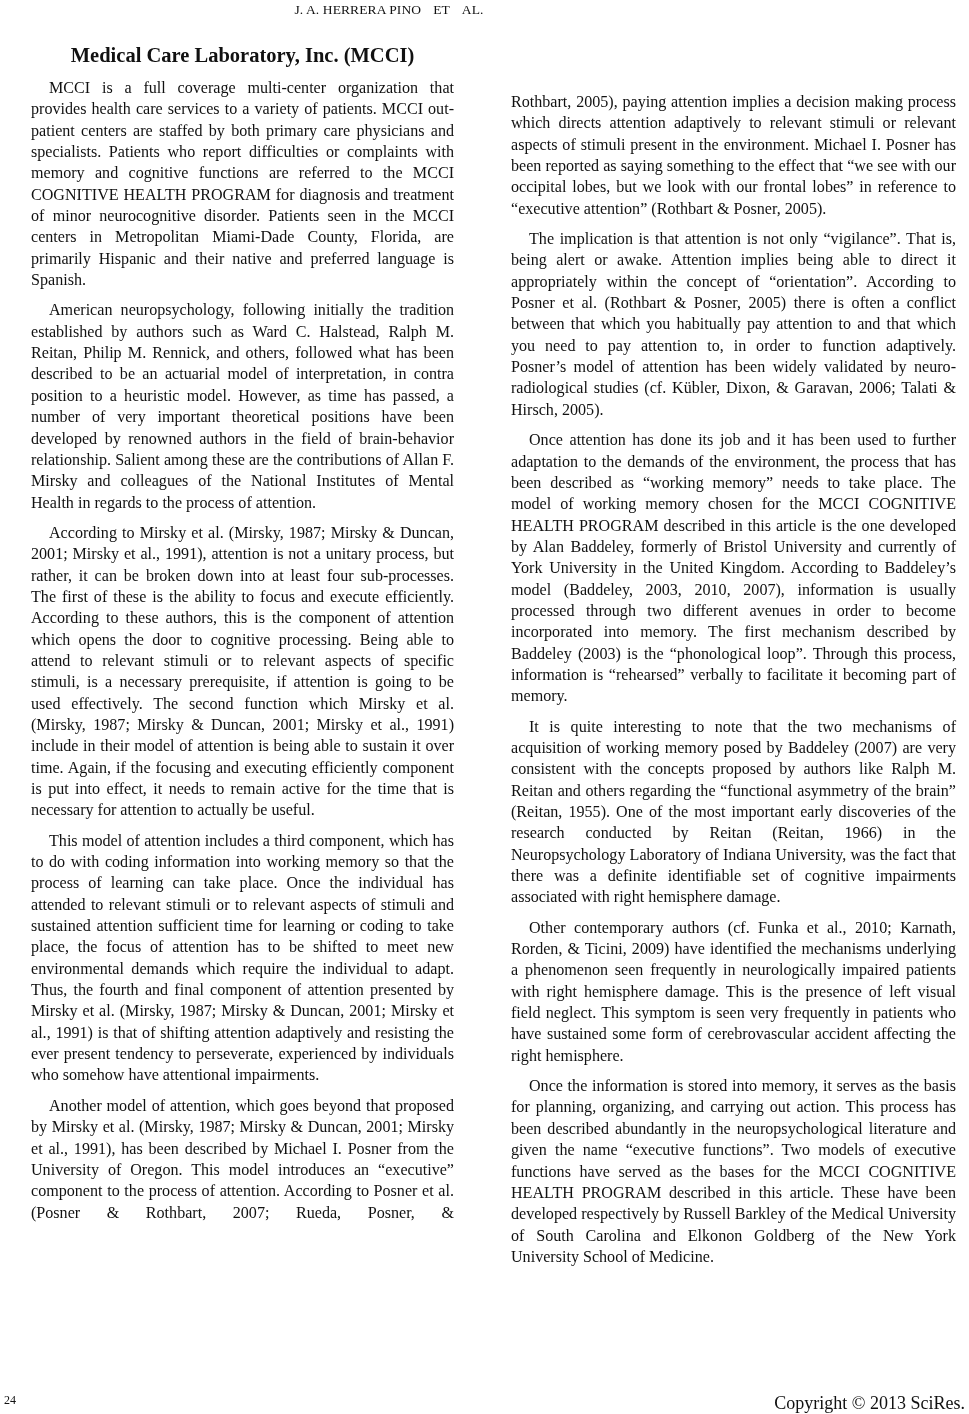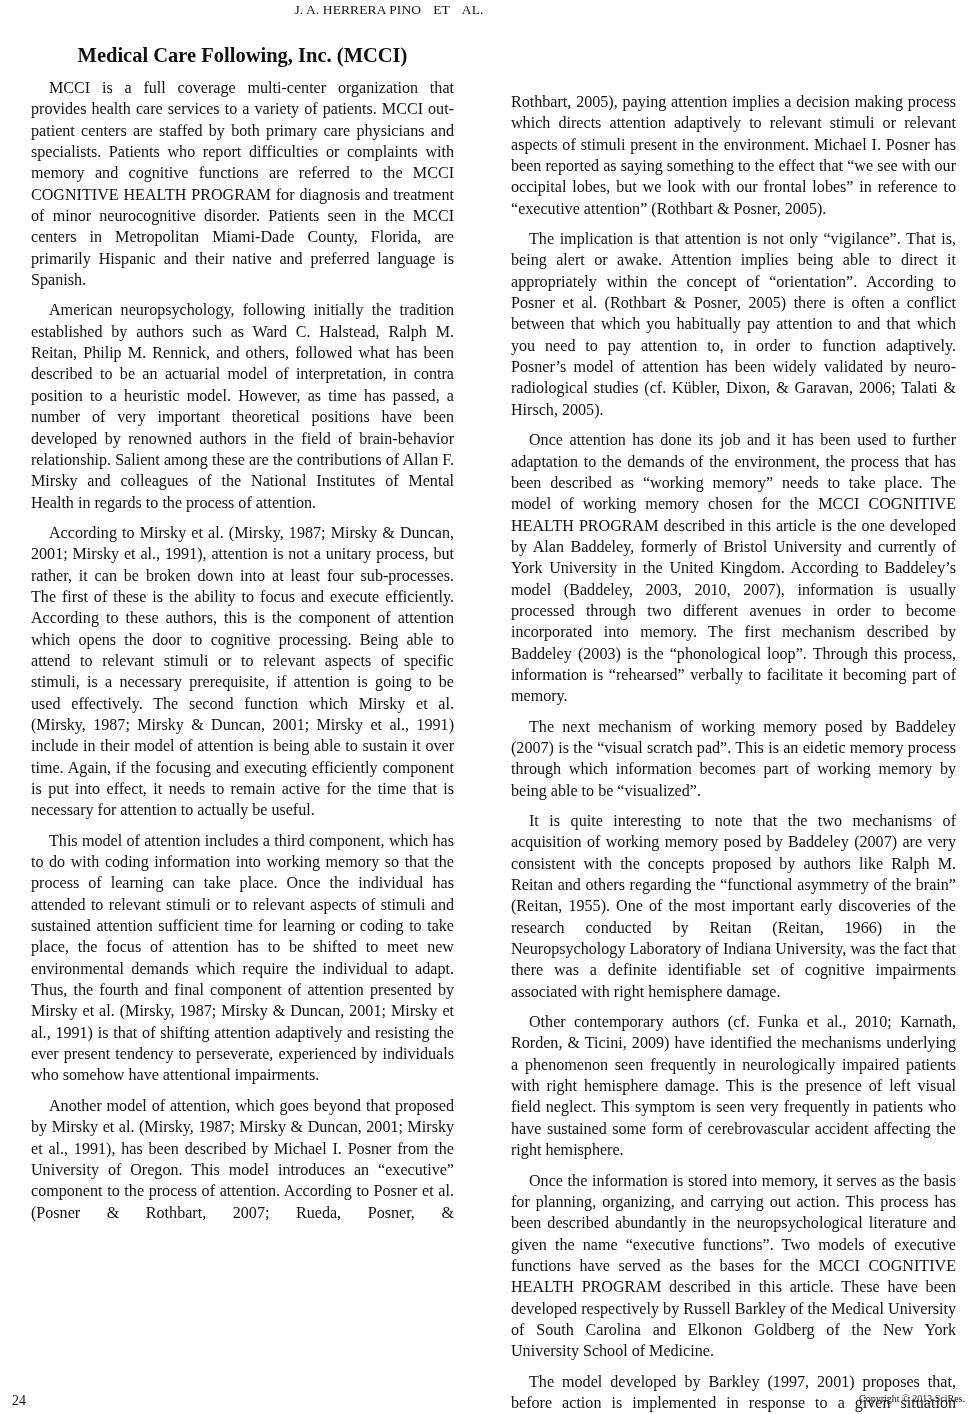--- a/index.html
+++ b/index.html
@@ -20,44 +20,42 @@
   }
   .col-left { left: 22px; width: 441px; top: 40px; }
   .col-right { left: 502px; width: 463px; top: 82px; }
   .col p { margin: 9px; text-indent: 18px; }
   .col h2 {
     margin: 0; text-align: center; font-weight: bold;
     font-size: 20.5px; line-height: 26px;
   }
   .h-first { margin-top: 2px !important; margin-bottom: 9px !important; }
   .h-second { margin-top: 21px !important; margin-bottom: 8px !important; }
-  .footer-left { position: absolute; left: 12px; top: 1393px; font-size: 14px; text-align: right; }
-  .footer-right { position: absolute; right: 4px; top: 1393px; font-size: 10px; }
+  .footer-left { position: absolute; left: 4px; top: 1393px; font-size: 12px; text-align: right; }
+  .footer-right { position: absolute; right: 4px; top: 1393px; font-size: 18px; }
 </style>
 </head>
 <body>
 
 <div class="running-head">
   <span>J. A. HERRERA PINO</span><span>ET</span><span>AL.</span>
 </div>
 
 <div class="col col-left">
-  <h2 class="h-first">Medical Care Following, Inc. (MCCI)</h2>
+  <h2 class="h-first">Medical Care Laboratory, Inc. (MCCI)</h2>
   <p>MCCI is a full coverage multi-center organization that provides health care services to a variety of patients. MCCI out-patient centers are staffed by both primary care physicians and specialists. Patients who report difficulties or complaints with memory and cognitive functions are referred to the MCCI COGNITIVE HEALTH PROGRAM for diagnosis and treatment of minor neurocognitive disorder. Patients seen in the MCCI centers in Metropolitan Miami-Dade County, Florida, are primarily Hispanic and their native and preferred language is Spanish.</p>
   <p>American neuropsychology, following initially the tradition established by authors such as Ward C. Halstead, Ralph M. Reitan, Philip M. Rennick, and others, followed what has been described to be an actuarial model of interpretation, in contra position to a heuristic model. However, as time has passed, a number of very important theoretical positions have been developed by renowned authors in the field of brain-behavior relationship. Salient among these are the contributions of Allan F. Mirsky and colleagues of the National Institutes of Mental Health in regards to the process of attention.</p>
   <p>According to Mirsky et al. (Mirsky, 1987; Mirsky &amp; Duncan, 2001; Mirsky et al., 1991), attention is not a unitary process, but rather, it can be broken down into at least four sub-processes. The first of these is the ability to focus and execute efficiently. According to these authors, this is the component of attention which opens the door to cognitive processing. Being able to attend to relevant stimuli or to relevant aspects of specific stimuli, is a necessary prerequisite, if attention is going to be used effectively. The second function which Mirsky et al. (Mirsky, 1987; Mirsky &amp; Duncan, 2001; Mirsky et al., 1991) include in their model of attention is being able to sustain it over time. Again, if the focusing and executing efficiently component is put into effect, it needs to remain active for the time that is necessary for attention to actually be useful.</p>
   <p>This model of attention includes a third component, which has to do with coding information into working memory so that the process of learning can take place. Once the individual has attended to relevant stimuli or to relevant aspects of stimuli and sustained attention sufficient time for learning or coding to take place, the focus of attention has to be shifted to meet new environmental demands which require the individual to adapt. Thus, the fourth and final component of attention presented by Mirsky et al. (Mirsky, 1987; Mirsky &amp; Duncan, 2001; Mirsky et al., 1991) is that of shifting attention adaptively and resisting the ever present tendency to perseverate, experienced by individuals who somehow have attentional impairments.</p>
   <p style="text-align-last: justify;">Another model of attention, which goes beyond that proposed by Mirsky et al. (Mirsky, 1987; Mirsky &amp; Duncan, 2001; Mirsky et al., 1991), has been described by Michael I. Posner from the University of Oregon. This model introduces an “executive” component to the process of attention. According to Posner et al. (Posner &amp; Rothbart, 2007; Rueda, Posner, &amp;</p>
 </div>
 
 <div class="col col-right">
   <p style="text-indent:0;">Rothbart, 2005), paying attention implies a decision making process which directs attention adaptively to relevant stimuli or relevant aspects of stimuli present in the environment. Michael I. Posner has been reported as saying something to the effect that “we see with our occipital lobes, but we look with our frontal lobes” in reference to “executive attention” (Rothbart &amp; Posner, 2005).</p>
   <p>The implication is that attention is not only “vigilance”. That is, being alert or awake. Attention implies being able to direct it appropriately within the concept of “orientation”. According to Posner et al. (Rothbart &amp; Posner, 2005) there is often a conflict between that which you habitually pay attention to and that which you need to pay attention to, in order to function adaptively. Posner’s model of attention has been widely validated by neuro-radiological studies (cf. Kübler, Dixon, &amp; Garavan, 2006; Talati &amp; Hirsch, 2005).</p>
   <p>Once attention has done its job and it has been used to further adaptation to the demands of the environment, the process that has been described as “working memory” needs to take place. The model of working memory chosen for the MCCI COGNITIVE HEALTH PROGRAM described in this article is the one developed by Alan Baddeley, formerly of Bristol University and currently of York University in the United Kingdom. According to Baddeley’s model (Baddeley, 2003, 2010, 2007), information is usually processed through two different avenues in order to become incorporated into memory. The first mechanism described by Baddeley (2003) is the “phonological loop”. Through this process, information is “rehearsed” verbally to facilitate it becoming part of memory.</p>
-  <p>The next mechanism of working memory posed by Baddeley (2007) is the “visual scratch pad”. This is an eidetic memory process through which information becomes part of working memory by being able to be “visualized”.</p>
   <p>It is quite interesting to note that the two mechanisms of acquisition of working memory posed by Baddeley (2007) are very consistent with the concepts proposed by authors like Ralph M. Reitan and others regarding the “functional asymmetry of the brain” (Reitan, 1955). One of the most important early discoveries of the research conducted by Reitan (Reitan, 1966) in the Neuropsychology Laboratory of Indiana University, was the fact that there was a definite identifiable set of cognitive impairments associated with right hemisphere damage.</p>
   <p>Other contemporary authors (cf. Funka et al., 2010; Karnath, Rorden, &amp; Ticini, 2009) have identified the mechanisms underlying a phenomenon seen frequently in neurologically impaired patients with right hemisphere damage. This is the presence of left visual field neglect. This symptom is seen very frequently in patients who have sustained some form of cerebrovascular accident affecting the right hemisphere.</p>
   <p>Once the information is stored into memory, it serves as the basis for planning, organizing, and carrying out action. This process has been described abundantly in the neuropsychological literature and given the name “executive functions”. Two models of executive functions have served as the bases for the MCCI COGNITIVE HEALTH PROGRAM described in this article. These have been developed respectively by Russell Barkley of the Medical University of South Carolina and Elkonon Goldberg of the New York University School of Medicine.</p>
-  <p style="text-align-last: justify;">The model developed by Barkley (1997, 2001) proposes that, before action is implemented in response to a given situation</p>
 </div>
 
 <div class="footer-left">24</div>
 <div class="footer-right">Copyright © 2013 SciRes.</div>
 
 </body></html>

